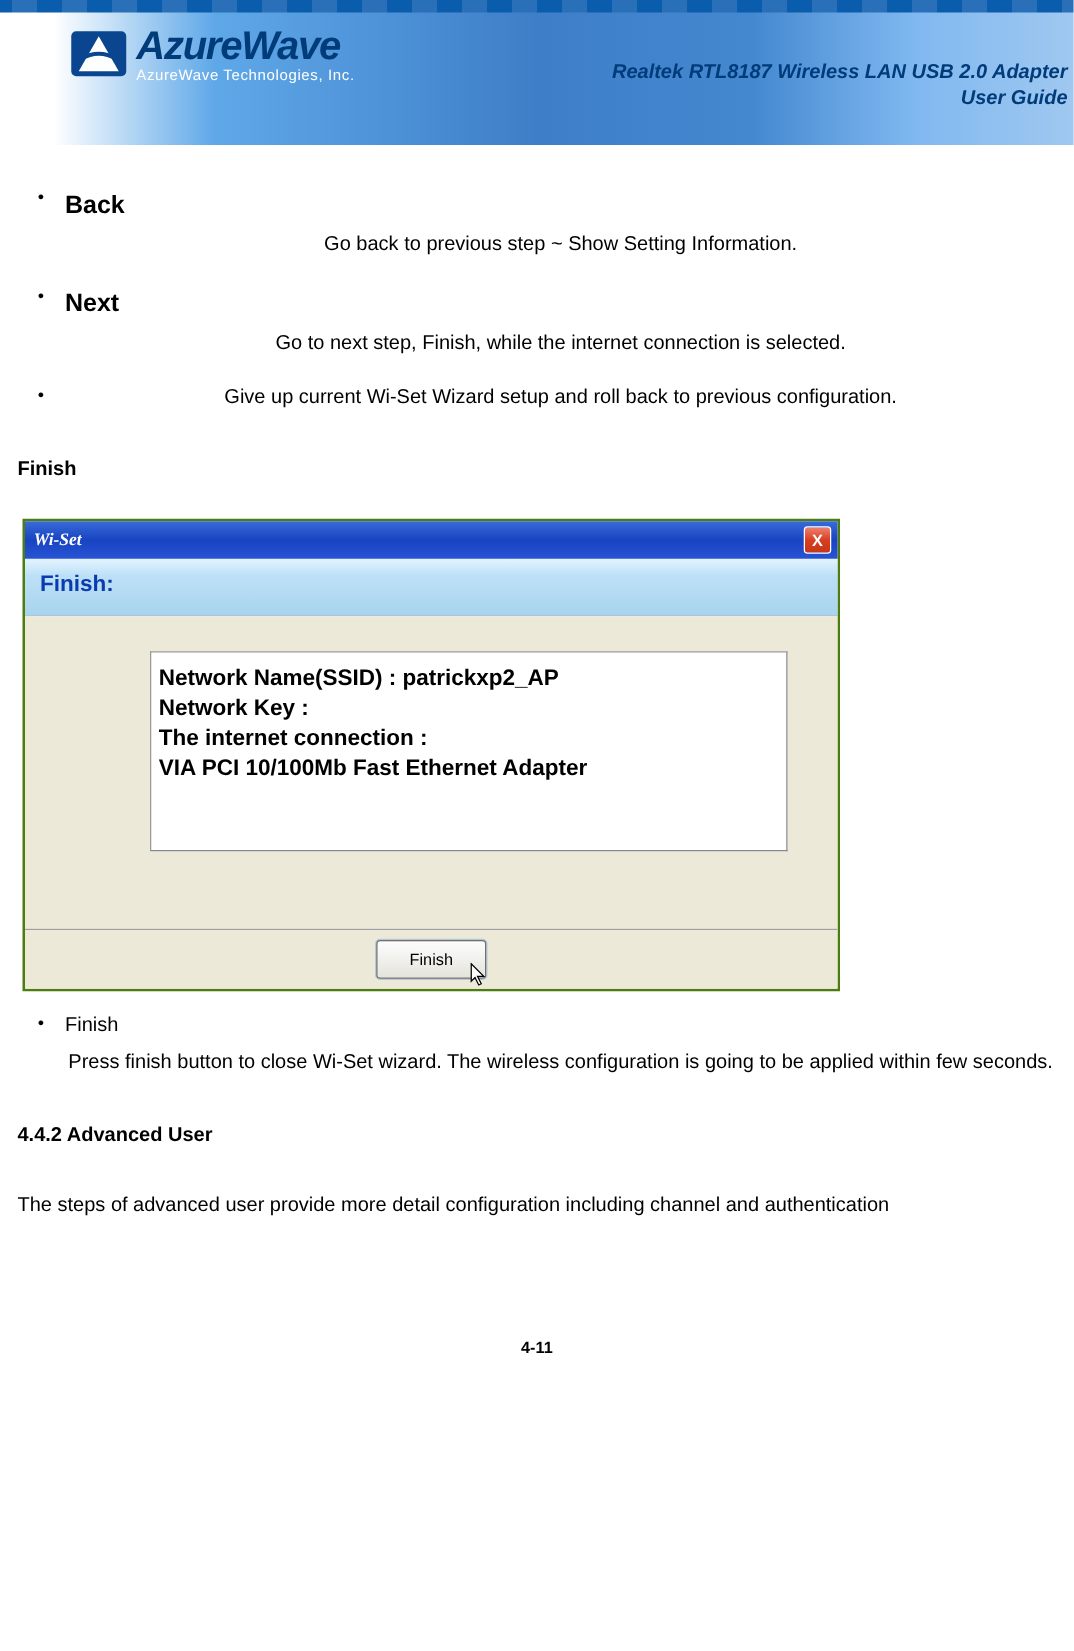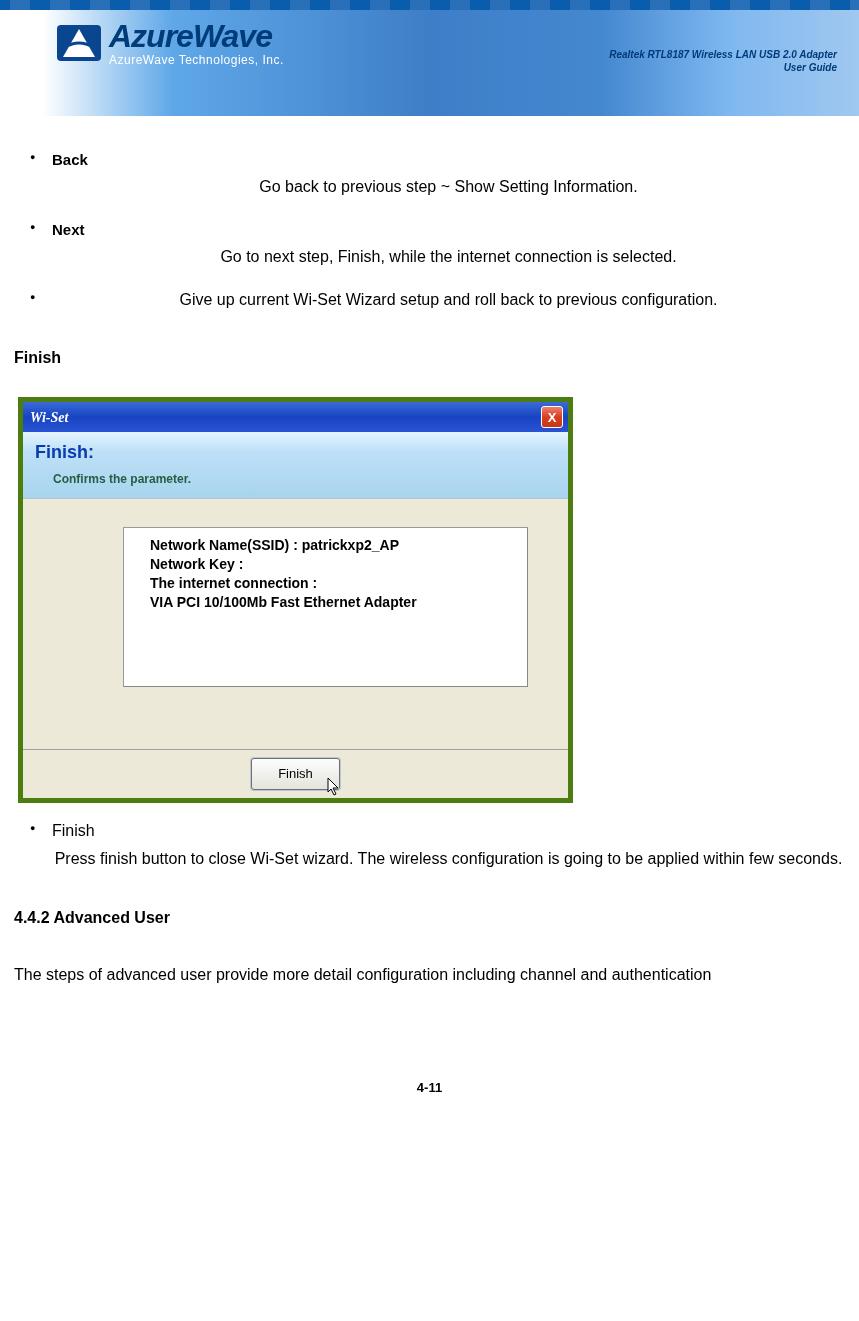--- a/index.html
+++ b/index.html
@@ -43,25 +43,25 @@
     }
     .logo-text-sub {
       font-size: 12px;
       color: #fff;
       text-align: center;
       letter-spacing: 0.5px;
       margin-top: -2px;
     }
     .header-title {
       position: absolute;
-      right: 22px;
+      right: 5px;
       top: 48px;
       text-align: right;
       font-family: Verdana, Arial, sans-serif;
-      font-size: 10px;
+      font-size: 16px;
       font-weight: bold;
       font-style: italic;
       color: #003b7a;
       line-height: 1.3;
     }
     .content {
       padding: 30px 14px 20px 14px;
       font-size: 16px;
       line-height: 1.8;
     }
@@ -83,37 +83,37 @@
       content: '●';
       position: absolute;
       left: 0;
       top: 0;
       font-size: 9px;
       line-height: 2.6;
     }
     .item-title-bold {
       font-weight: bold;
       font-family: Verdana, Arial, sans-serif;
-      font-size: 15px;
+      font-size: 20px;
       display: block;
     }
     .item-desc {
       display: block;
       text-align: center;
     }
     .section-heading {
       font-weight: bold;
       font-size: 16px;
       margin-bottom: 24px;
     }
     
     .dialog-shot {
-      width: 555px;
+      width: 654px;
       margin: 0 0 14px 4px;
-      border: 5px solid #4d7c0f;
+      border: 2px solid #4d7c0f;
       font-family: Tahoma, Arial, sans-serif;
     }
     .dialog-titlebar {
       height: 30px;
       background: linear-gradient(180deg, #3a6bd8 0%, #1844c2 50%, #2853d4 100%);
       display: flex;
       align-items: center;
       padding: 0 5px;
       position: relative;
     }
@@ -161,23 +161,23 @@
     .dialog-body {
       background: #ece9d8;
       padding: 28px 40px 22px 100px;
       min-height: 250px;
     }
     .dialog-content-box {
       background: #fff;
       border: 1px solid #888;
       border-top-color: #999;
       border-left-color: #999;
-      padding: 8px 26px;
+      padding: 8px 6px;
       font-family: Tahoma, Arial, sans-serif;
-      font-size: 14px;
+      font-size: 18px;
       font-weight: bold;
       line-height: 1.35;
       min-height: 160px;
     }
     .dialog-footer {
       background: #ece9d8;
       border-top: 1px solid #fff;
       padding: 8px 0;
       text-align: center;
       position: relative;
@@ -284,21 +284,20 @@
 
   <div class="dialog-shot">
     <div class="dialog-titlebar">
       <span class="dialog-titlebar-text">Wi-Set</span>
       <div class="dialog-close-btn">
         <span>X</span>
       </div>
     </div>
     <div class="dialog-subheader">
       <div class="dialog-subheader-title">Finish:</div>
-      <div class="dialog-subheader-sub">Confirms the parameter.</div>
     </div>
     <div class="dialog-body">
       <div class="dialog-content-box">
         <div>Network Name(SSID) : patrickxp2_AP</div>
         <div>Network Key :</div>
         <div>The internet connection :</div>
         <div>VIA PCI 10/100Mb Fast Ethernet Adapter</div>
       </div>
     </div>
     <div class="dialog-footer">

